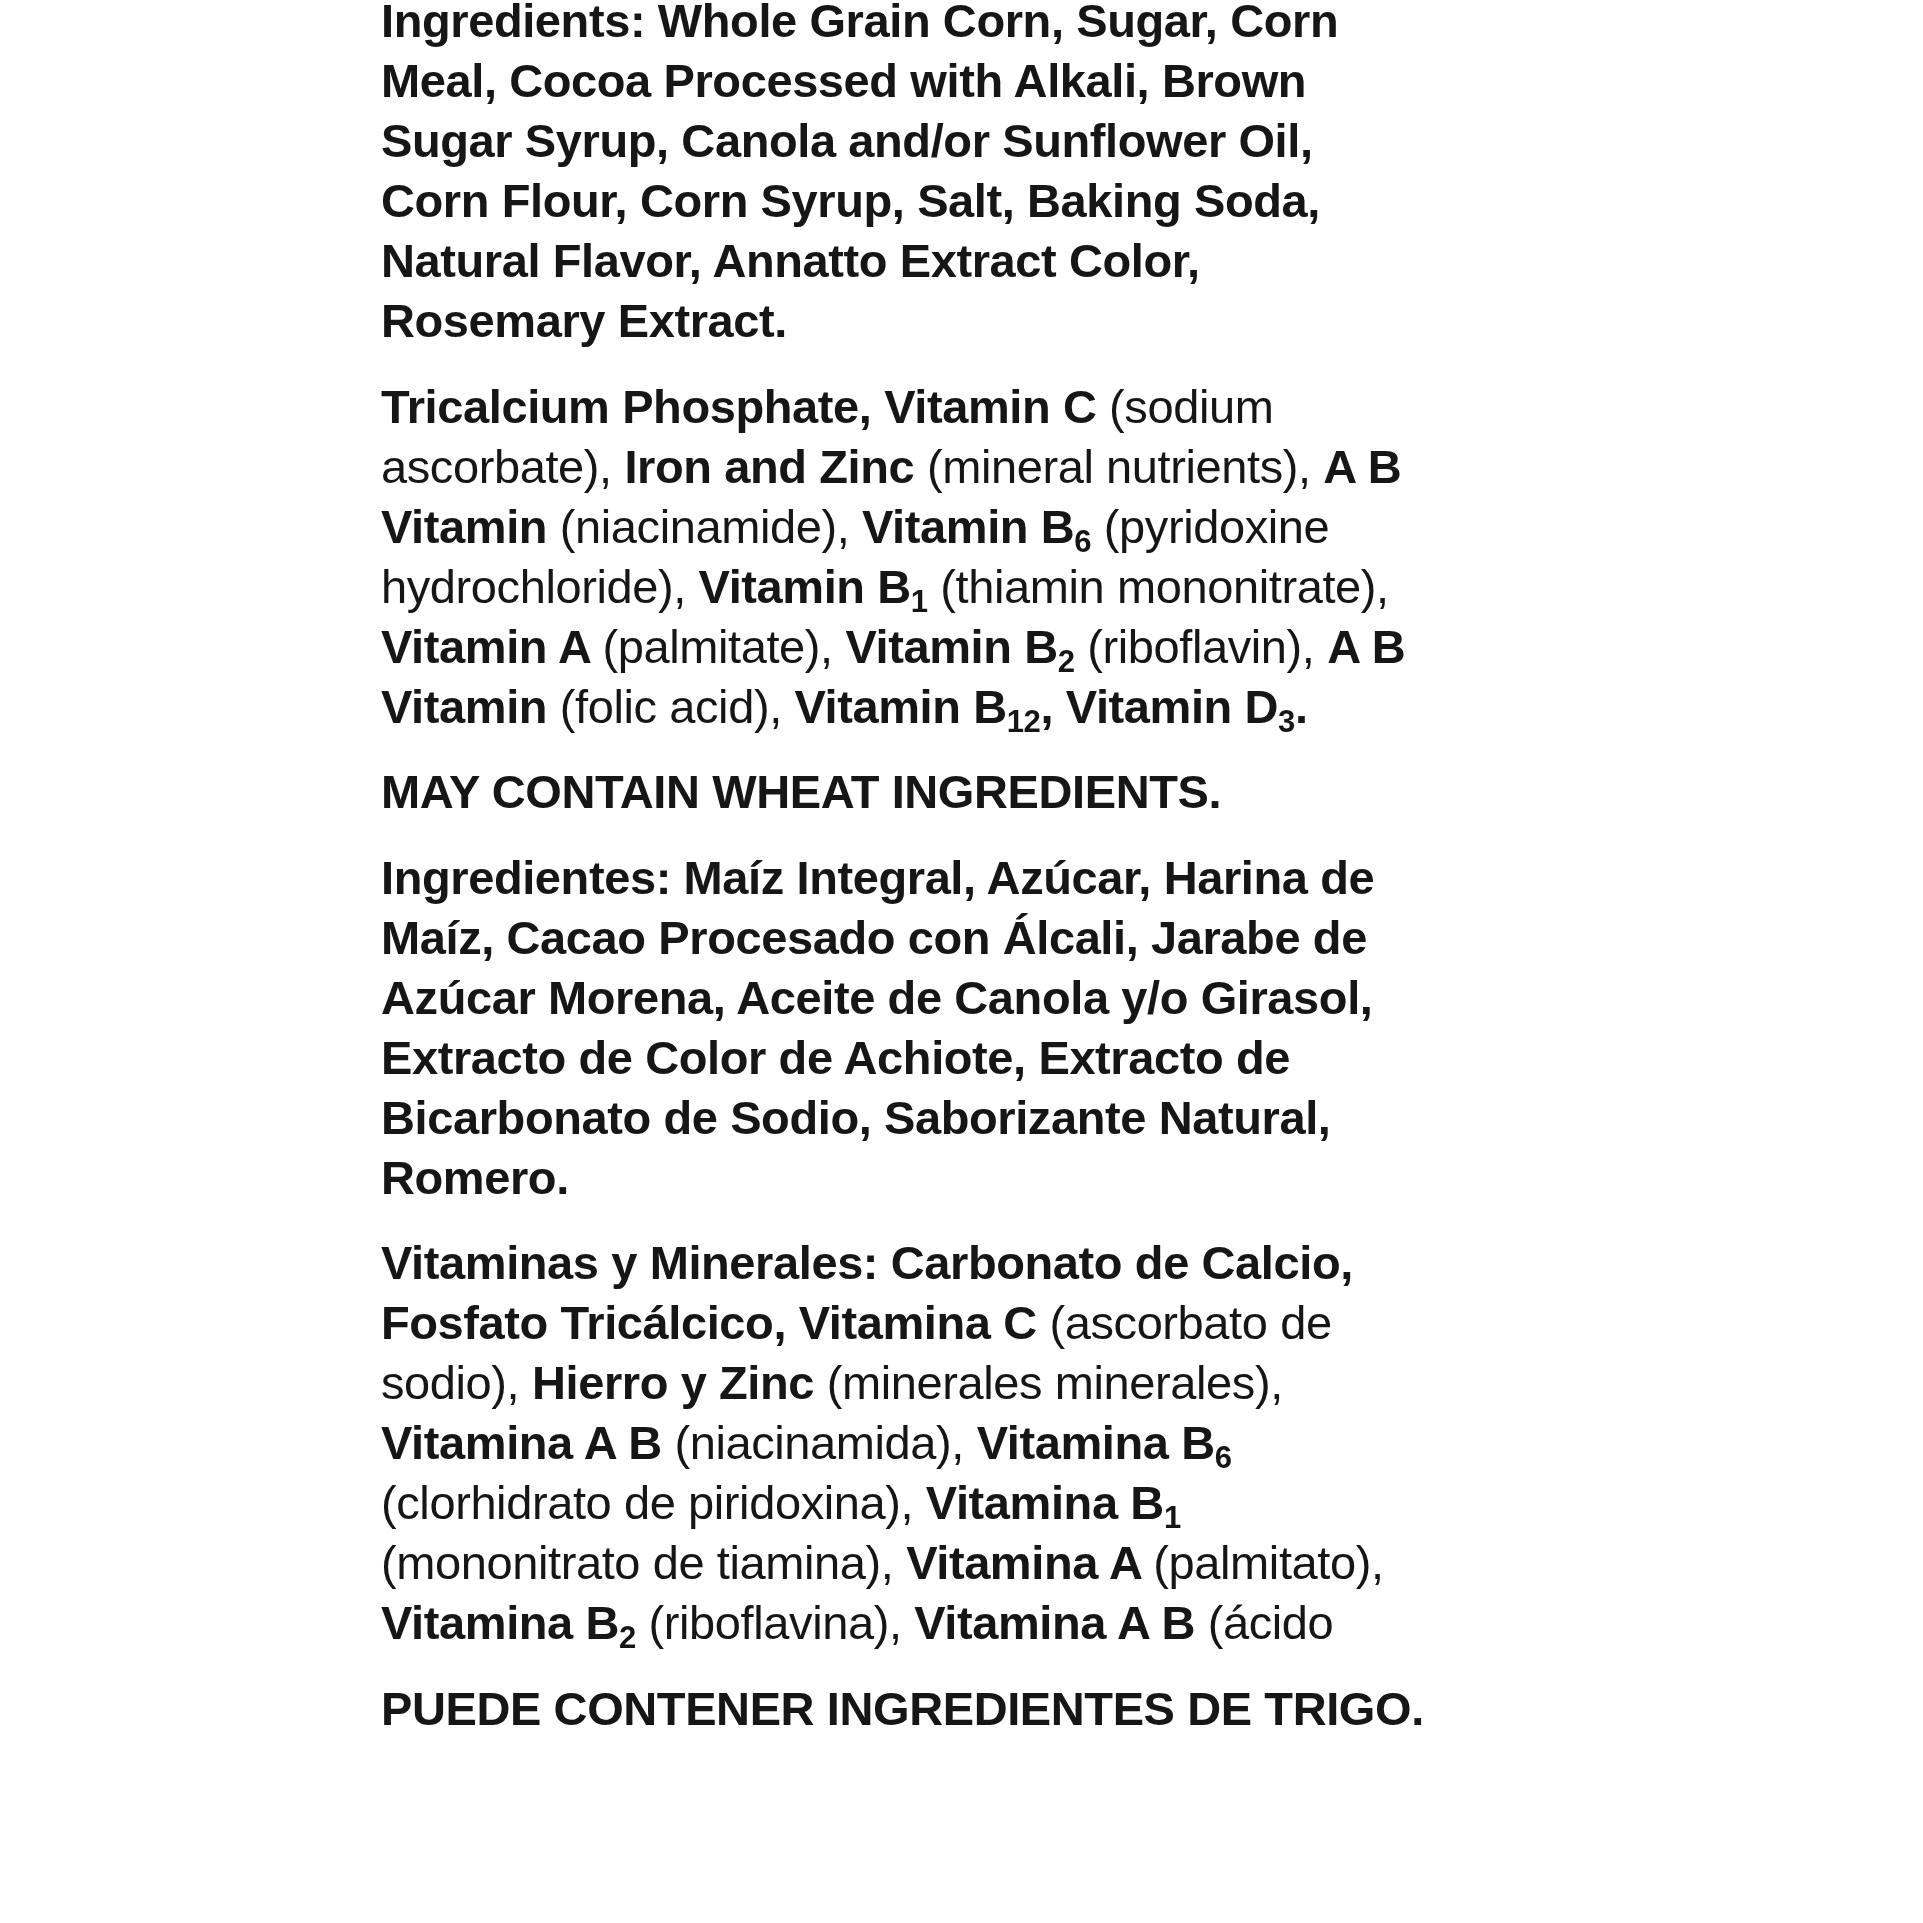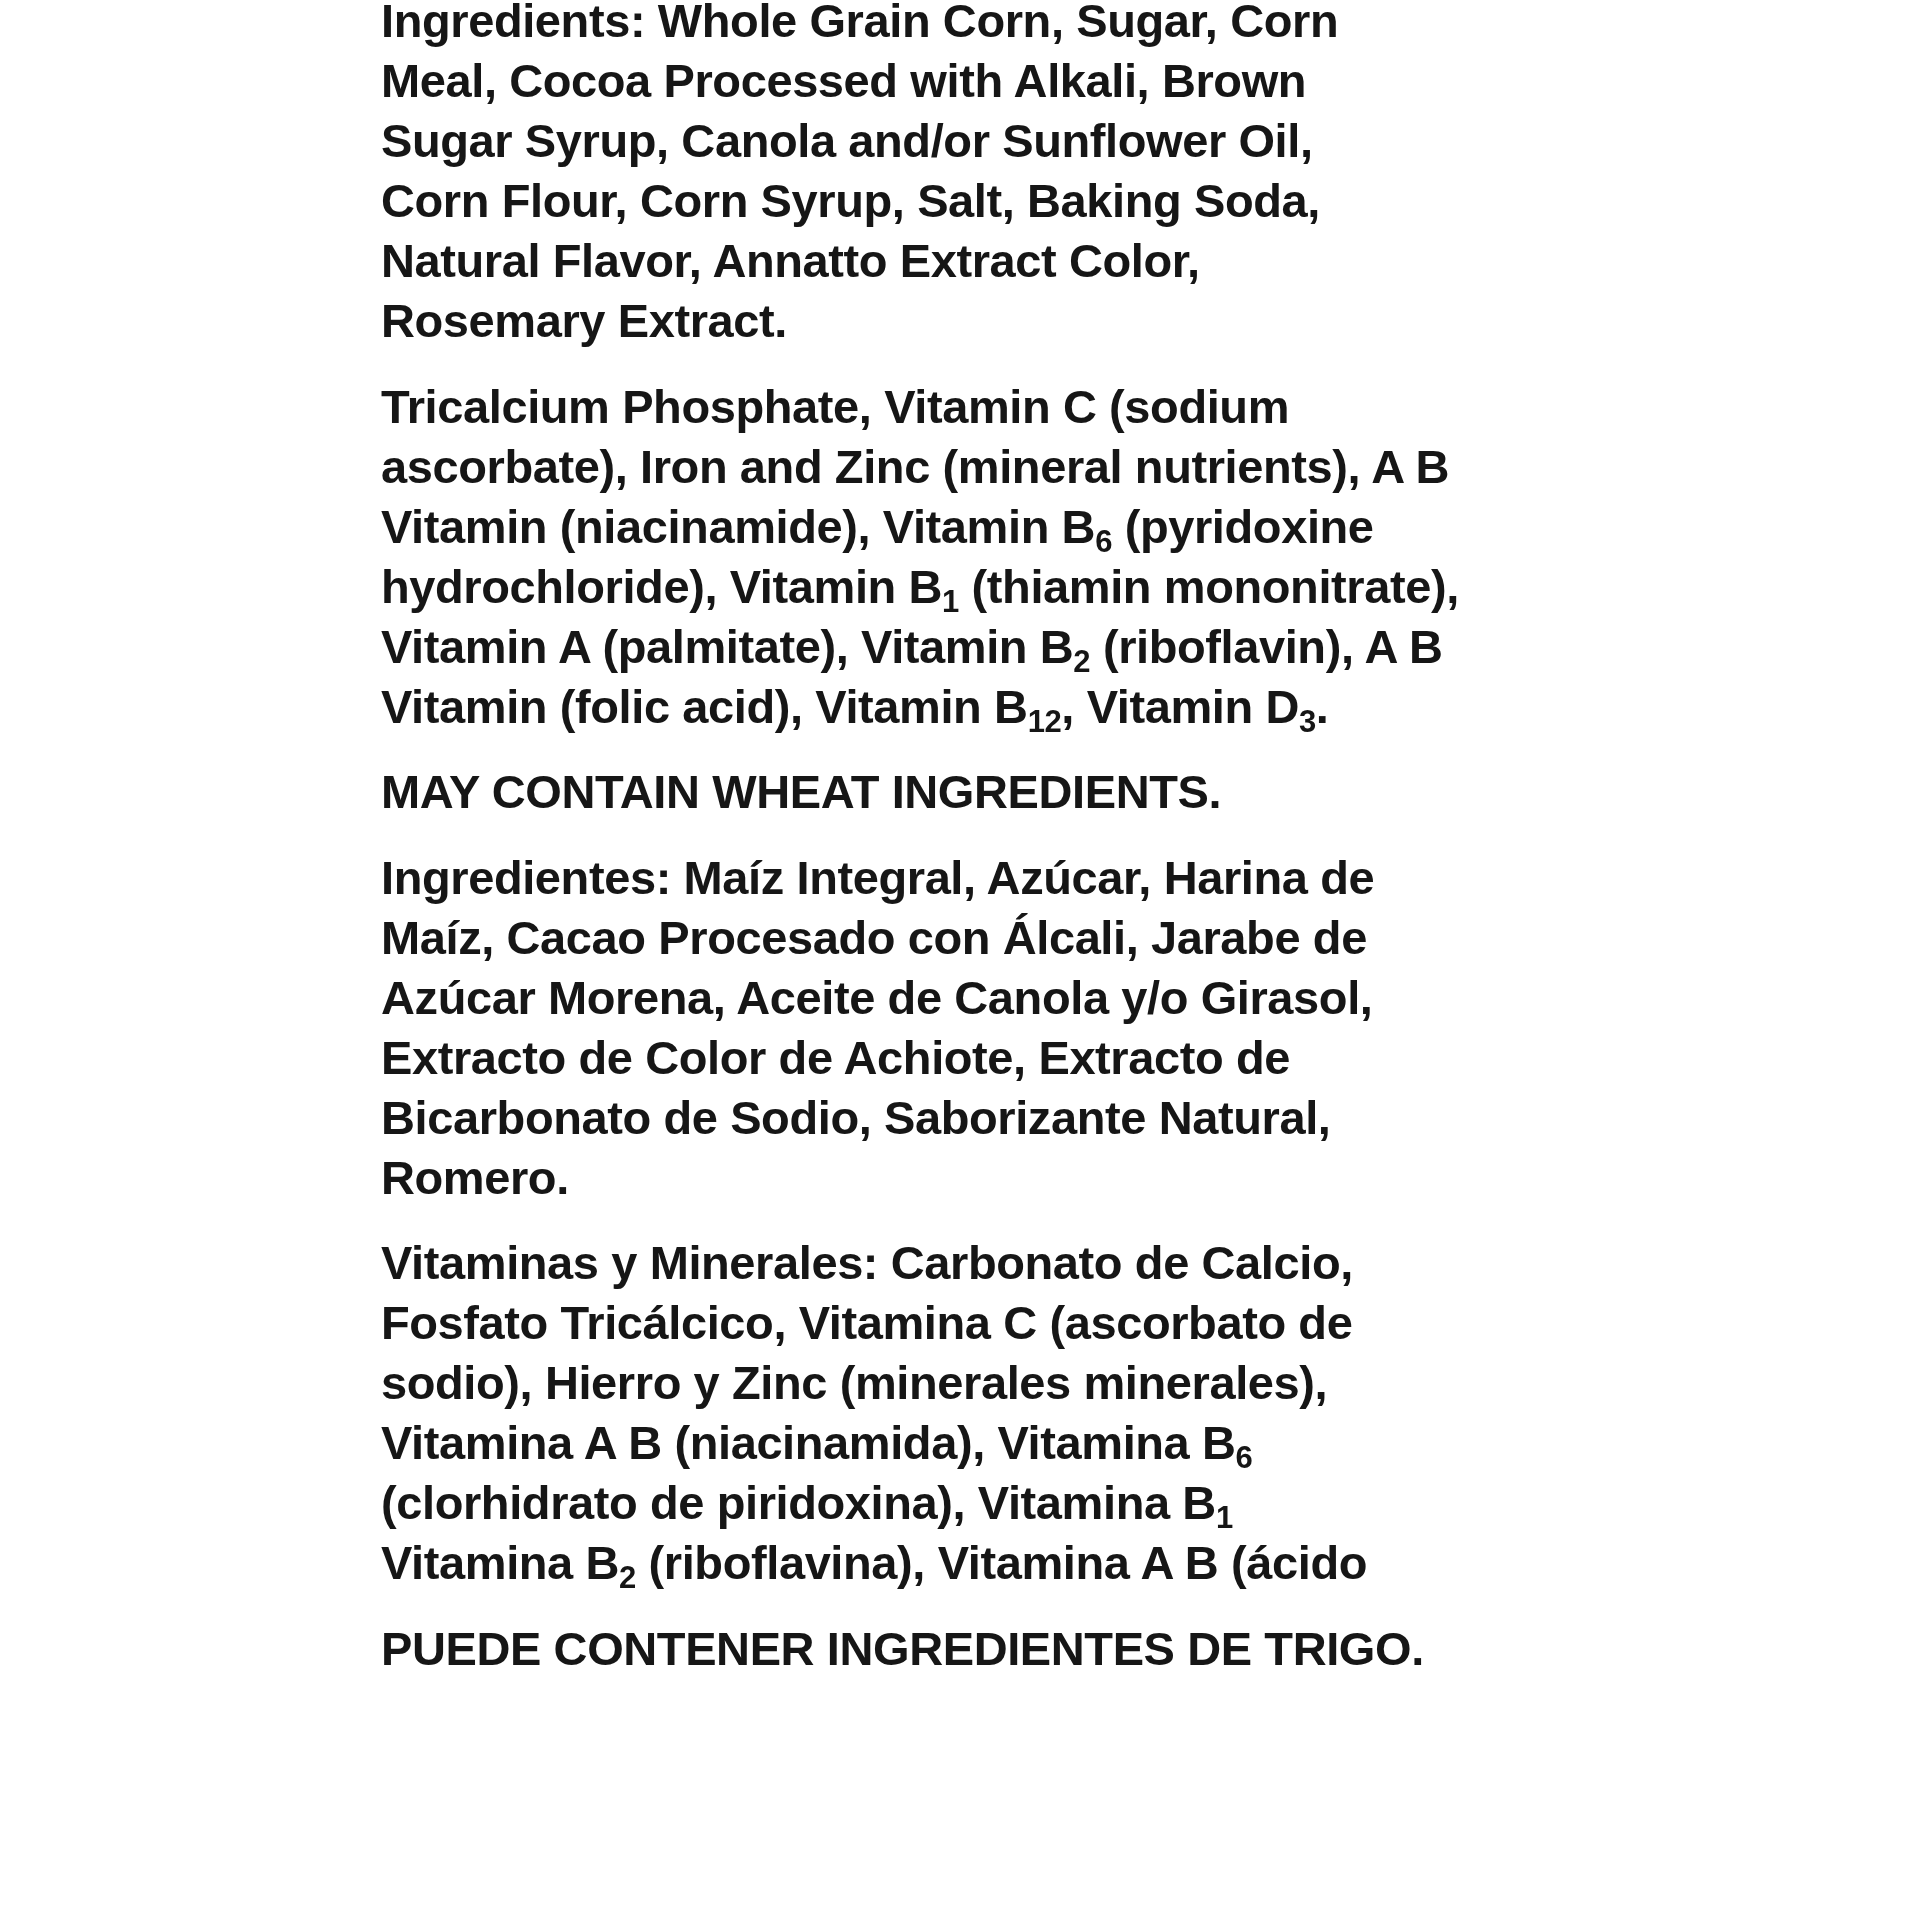--- a/index.html
+++ b/index.html
@@ -18,21 +18,21 @@
     font-family: "Liberation Sans", "DejaVu Sans", sans-serif;
     font-size: 47px;
     line-height: 60px;
     letter-spacing: -0.4px;
     color: #161616;
   }
   .para { margin: 0 0 25.6px 0; }
   .para:last-child { margin-bottom: 14px; }
   .line { white-space: pre; }
   .b { font-weight: 700; }
-  .r { font-weight: 700; margin-top: 44px; }
+  .r { font-weight: 400; margin-top: 44px; }
   .sub {
     font-size: 0.66em;
     line-height: 0;
     vertical-align: -0.28em;
   }
 </style>
 </head>
 <body style="background: rgb(255, 255, 255);">
 
 <main data-name="ingredients-label" style="color: rgb(22, 22, 22);">
@@ -62,19 +62,20 @@
       <div class="line" data-name="ingredients-es-line-6"><span class="b" data-name="text-run">Extracto de Color de Achiote, Extracto de</span></div>
       <div class="line" data-name="ingredients-es-line-5"><span class="b" data-name="text-run">Bicarbonato de Sodio, Saborizante Natural,</span></div>
       <div class="line" data-name="ingredients-es-line-7"><span class="b" data-name="text-run">Romero.</span></div>
     </div>
     <div class="para vitamins-es" data-name="vitamins-es">
       <div class="line" data-name="vitamins-es-line-1"><span class="b" data-name="text-run">Vitaminas y Minerales: Carbonato de Calcio,</span></div>
       <div class="line" data-name="vitamins-es-line-2"><span class="b" data-name="text-run">Fosfato Tricálcico, Vitamina C </span><span class="r" data-name="text-run">(ascorbato de</span></div>
       <div class="line" data-name="vitamins-es-line-3"><span class="r" data-name="text-run">sodio), </span><span class="b" data-name="text-run">Hierro y Zinc </span><span class="r" data-name="text-run">(minerales minerales),</span></div>
       <div class="line" data-name="vitamins-es-line-4"><span class="b" data-name="text-run">Vitamina A B </span><span class="r" data-name="text-run">(niacinamida), </span><span class="b" data-name="text-run">Vitamina B</span><span class="sub b" data-name="subscript-run">6</span></div>
       <div class="line" data-name="vitamins-es-line-5"><span class="r" data-name="text-run">(clorhidrato de piridoxina), </span><span class="b" data-name="text-run">Vitamina B</span><span class="sub b" data-name="subscript-run">1</span></div>
+      <div class="line" data-name="vitamins-es-line-6"><span class="r" data-name="text-run">(mononitrato de tiamina), </span><span class="b" data-name="text-run">Vitamina A </span><span class="r" data-name="text-run">(palmitato),</span></div>
       <div class="line" data-name="vitamins-es-line-7"><span class="b" data-name="text-run">Vitamina B</span><span class="sub b" data-name="subscript-run">2</span><span class="r" data-name="text-run"> (riboflavina), </span><span class="b" data-name="text-run">Vitamina A B </span><span class="r" data-name="text-run">(ácido</span></div>
     </div>
     <div class="para allergen-es" data-name="allergen-es">
       <div class="line" data-name="allergen-es-line-1"><span class="b" data-name="text-run">PUEDE CONTENER INGREDIENTES DE TRIGO.</span></div>
     </div>
   </main>
 
 
 </body></html>

